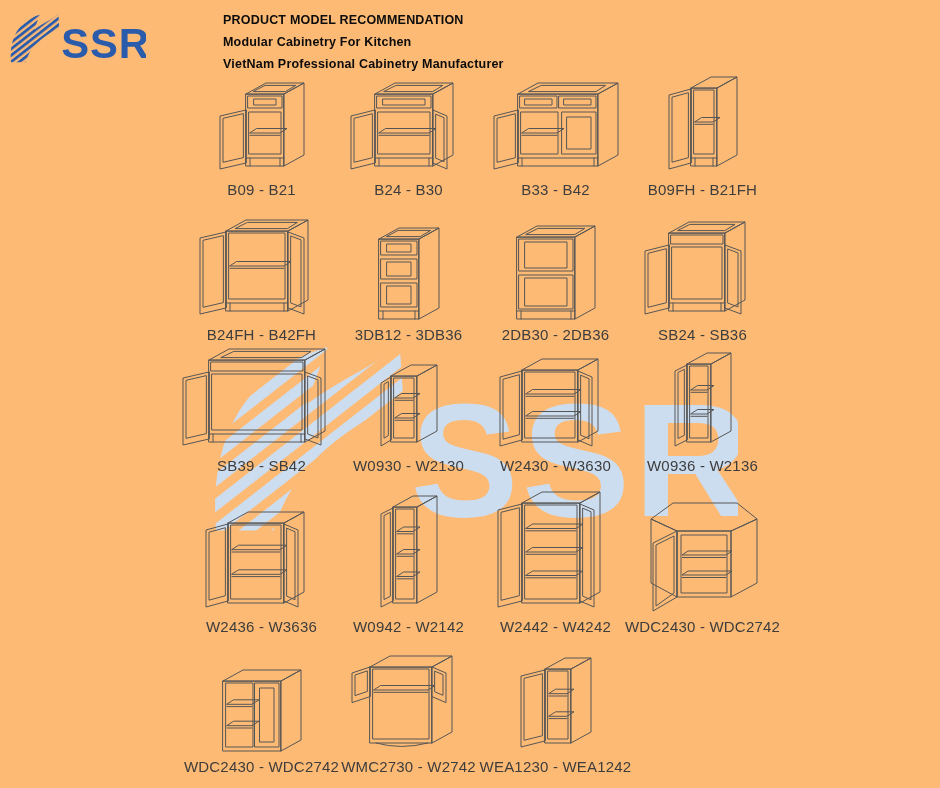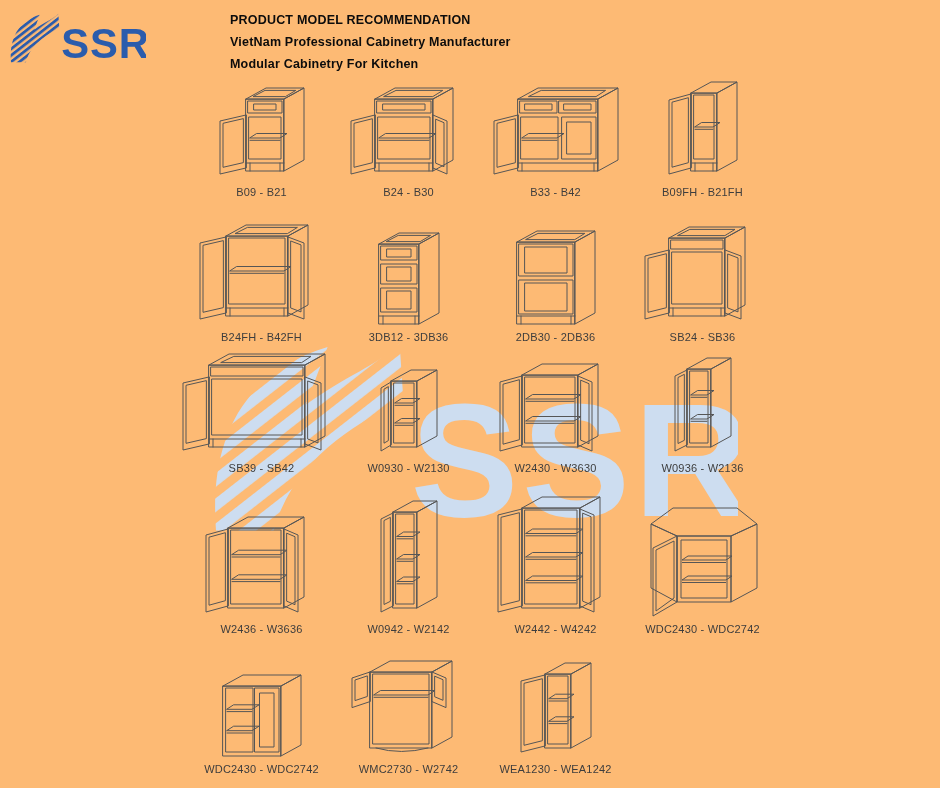--- a/index.html
+++ b/index.html
@@ -1,50 +1,50 @@
 <!DOCTYPE html>
 <html><head>
 <meta charset="utf-8">
 <style>
   html,body{margin:0;padding:0;background:#ffffff;}
   .page{
     position:relative;width:940px;height:788px;background:#fdba74;overflow:hidden;
     font-family:"Liberation Sans","DejaVu Sans",sans-serif;
   }
   .logo{position:absolute;left:6px;top:12px;z-index:2;}
-  .titles{position:absolute;left:230px;top:9px;z-index:2;}
+  .titles{position:absolute;left:223px;top:9px;z-index:2;}
   .titles div{font-weight:bold;font-size:12.5px;line-height:22px;color:#0c0c0c;letter-spacing:.2px;}
   .watermark{position:absolute;left:198px;top:336px;z-index:0;}
   .grid{
     position:absolute;left:188px;top:86px;width:588px;z-index:1;
     display:grid;grid-template-columns:repeat(4,147px);
     grid-template-rows:112px 145px 131px 161px 140px;
   }
   .cell{display:flex;flex-direction:column;align-items:center;justify-content:flex-end;overflow:visible;}
   .draw{display:flex;justify-content:center;}
   .draw svg{display:block;}
-  .lbl{font-size:11px;color:#3d3d3d;margin-top:3px;white-space:nowrap;letter-spacing:.2px;text-align:right;}
+  .lbl{font-size:15px;color:#3d3d3d;margin-top:3px;white-space:nowrap;letter-spacing:.2px;text-align:right;}
 </style>
 </head>
 <body>
 
 <div class="page">
   <div class="logo" id="logoBox"><svg width="140" height="52" viewBox="0 0 150 56">
     <defs>
           <pattern id="st-hdr" width="5.5" height="5.5" patternUnits="userSpaceOnUse" patternTransform="rotate(52)">
       <rect width="3" height="5.5" fill="#2b5cac"></rect>
           </pattern>
         </defs>
     <path d="M5,54 C3,28 13,10 36,3 L30,19 C41,11 50,8 56,2 L57,17 C44,25 27,33 21,54 Z" fill="url(#st-hdr)"></path>
     <text x="59" y="50" font-size="45" font-weight="bold" letter-spacing="1" font-family="Liberation Sans, sans-serif" fill="#2b5cac">SSR</text>
   </svg></div>
   <div class="titles">
     <div>PRODUCT MODEL RECOMMENDATION</div>
+    <div>Modular Cabinetry For Kitchen</div>
     <div>VietNam Professional Cabinetry Manufacturer</div>
-    <div>Modular Cabinetry For Kitchen</div>
   </div>
   <div class="watermark" id="wmBox"><svg width="540" height="202" viewBox="0 0 150 56">
     <defs>
           <pattern id="st-wm" width="5.5" height="5.5" patternUnits="userSpaceOnUse" patternTransform="rotate(52)">
       <rect width="3" height="5.5" fill="#cdddf0"></rect>
           </pattern>
         </defs>
     <path d="M5,54 C3,28 13,10 36,3 L30,19 C41,11 50,8 56,2 L57,17 C44,25 27,33 21,54 Z" fill="url(#st-wm)"></path>
     <text x="59" y="50" font-size="45" font-weight="bold" letter-spacing="1" font-family="Liberation Sans, sans-serif" fill="#cdddf0">SSR</text>
   </svg></div>

